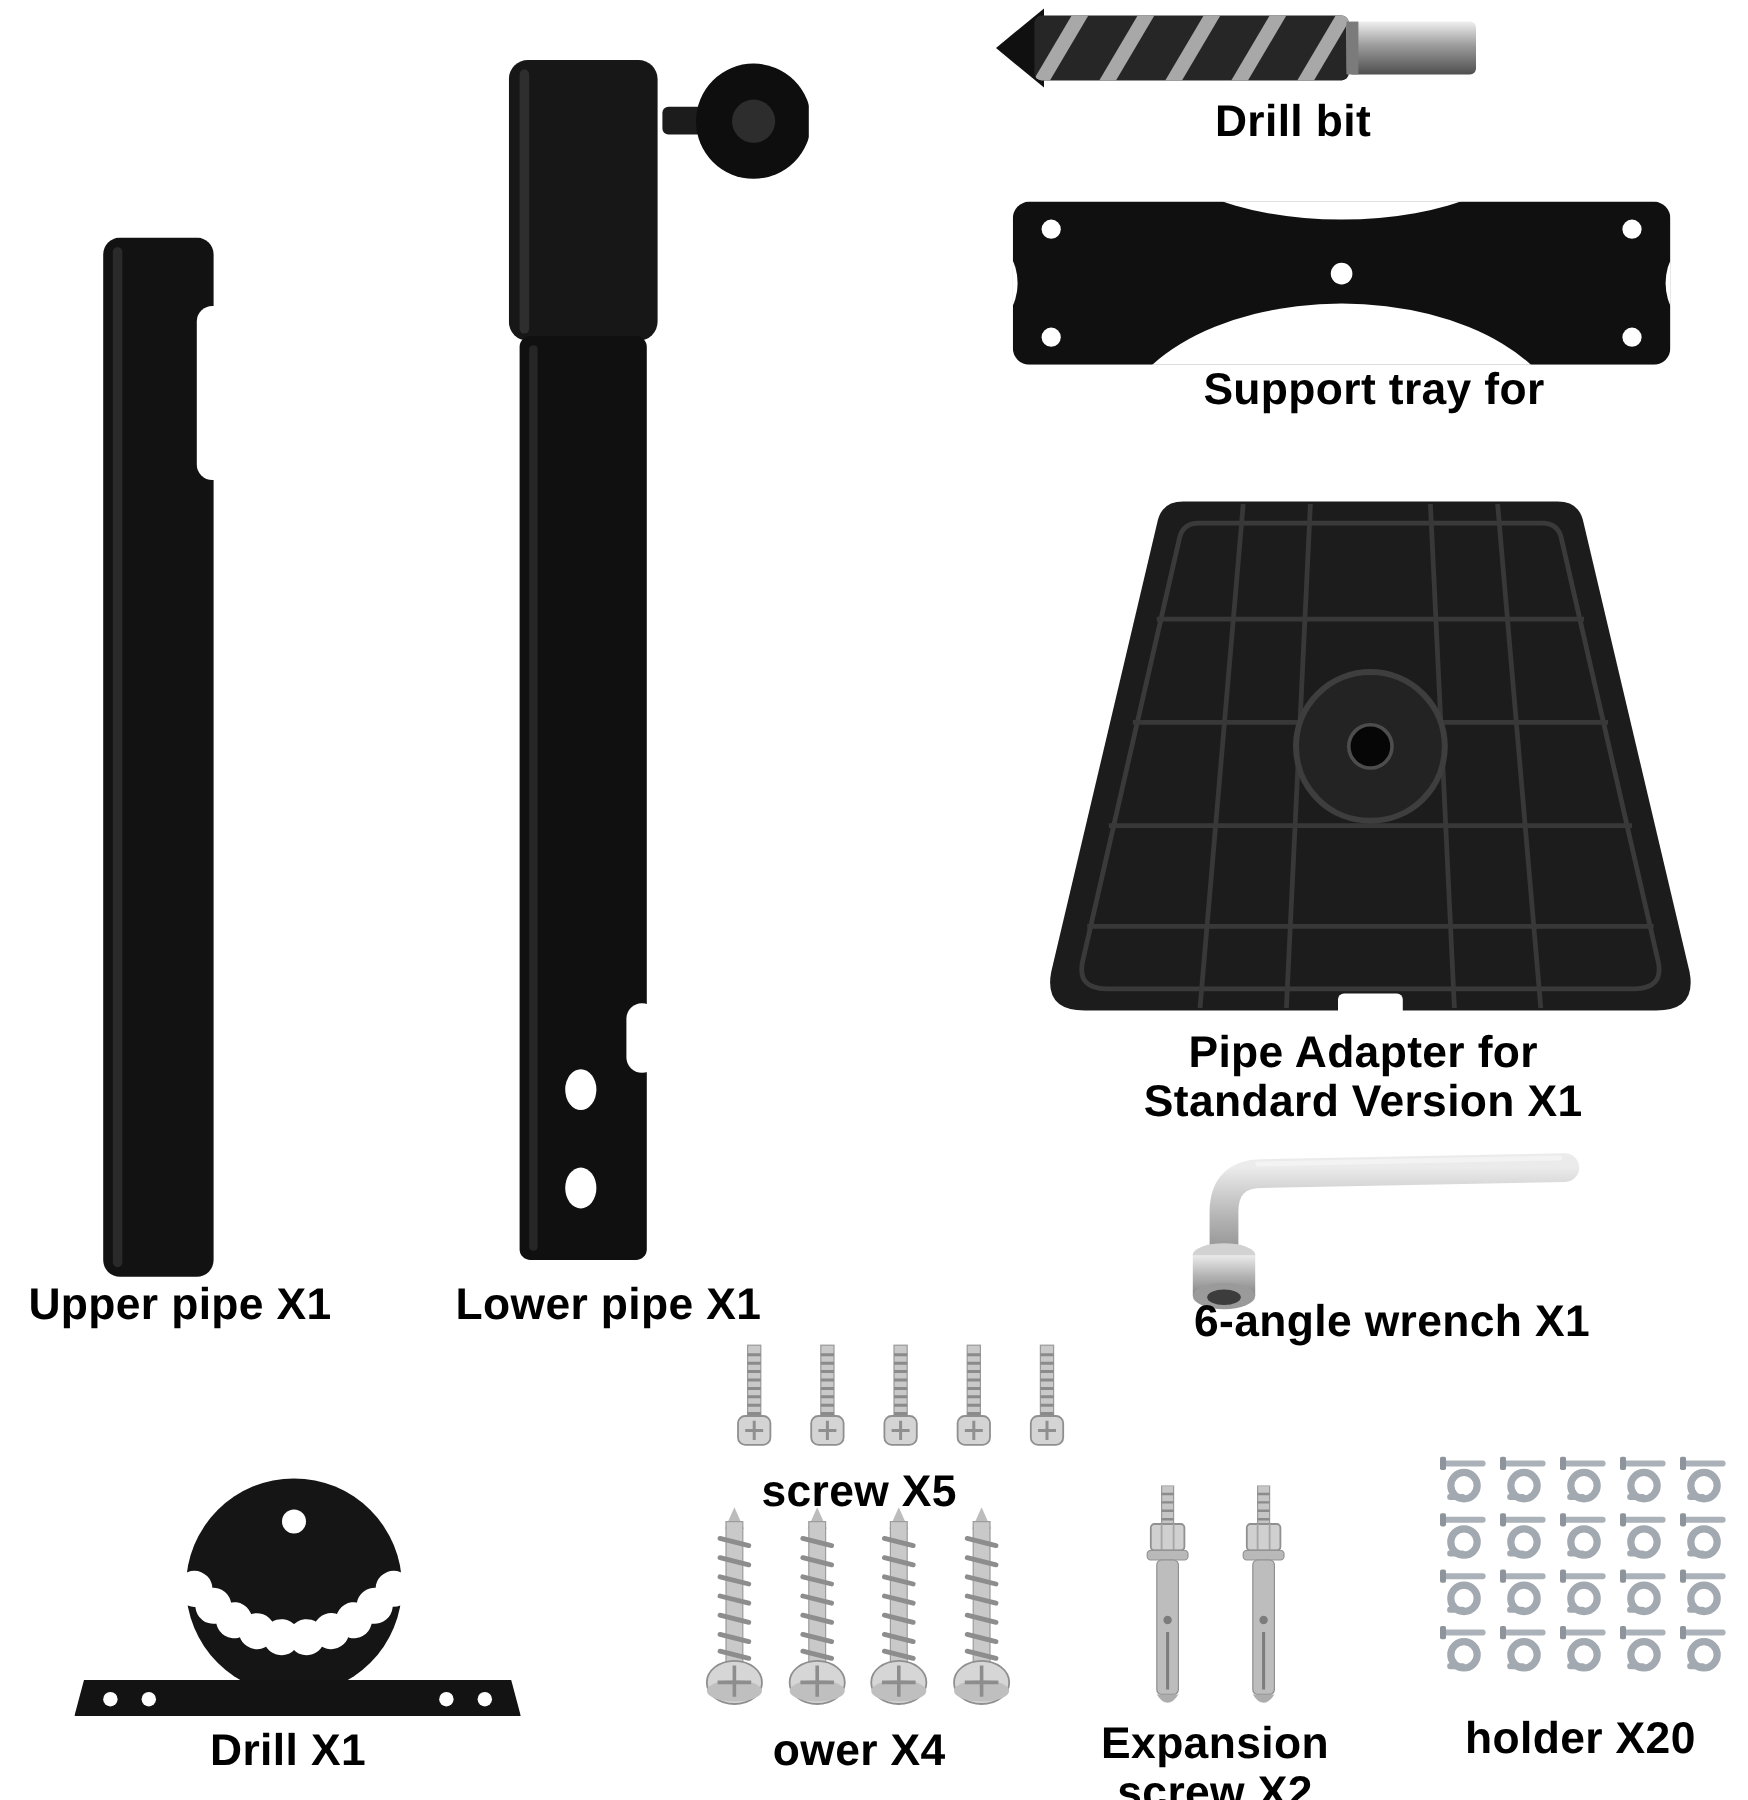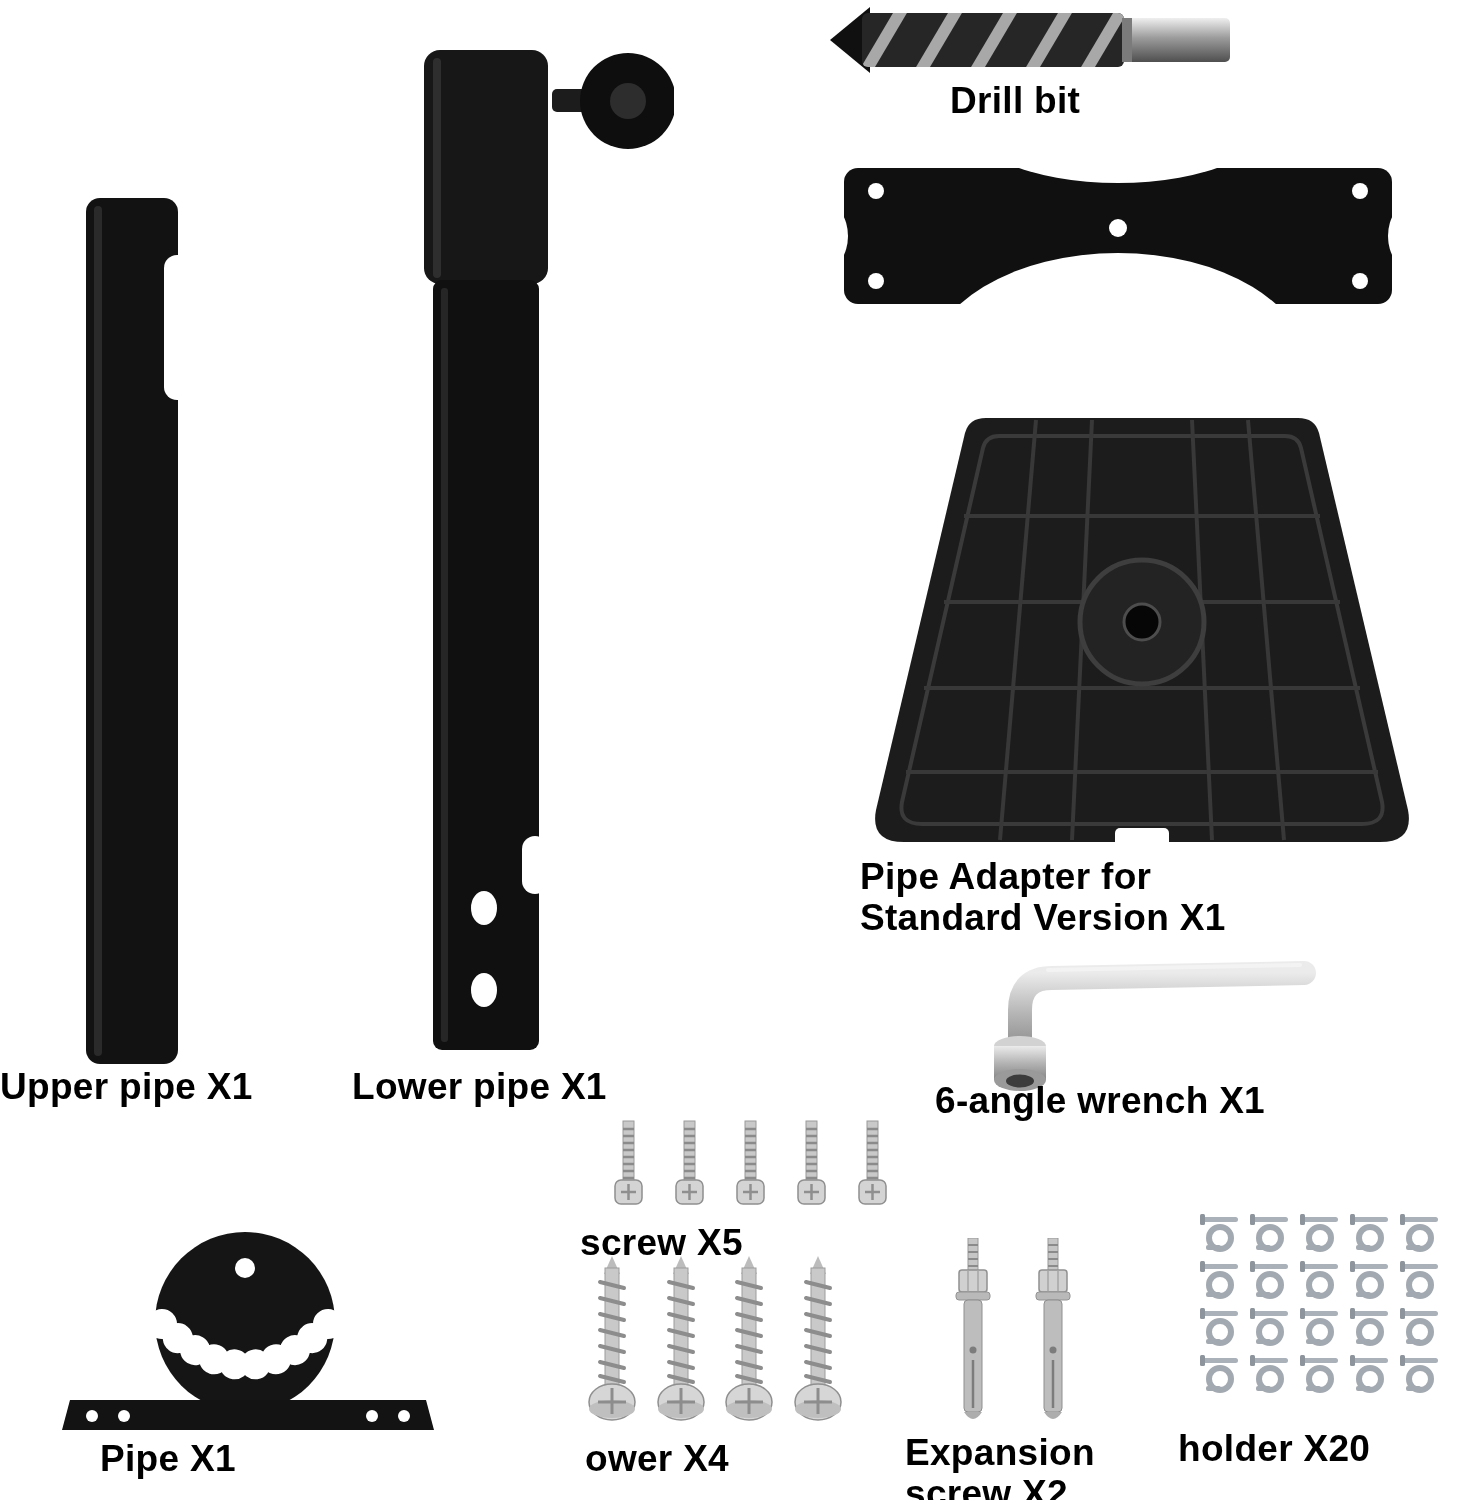--- a/index.html
+++ b/index.html
@@ -9,20 +9,21 @@
     background:#ffffff;
     font-family:"Liberation Sans",sans-serif;
     overflow:hidden;
   }
   .abs{position:absolute}
   .label{
     font-weight:700;
     color:#000;
     font-size:37px;
     line-height:1.12;
+    text-align:center;
     letter-spacing:.3px;
     white-space:nowrap;
   }
   .row{display:flex;justify-content:space-between;align-items:flex-end}
   .clip-grid{
     display:grid;
     grid-template-columns:repeat(5,42px);
     grid-auto-rows:42px;
     column-gap:8px;
     row-gap:5px;
@@ -92,20 +93,21 @@
     <ellipse cx="-20" cy="68" rx="24" ry="34" fill="#ffffff"></ellipse>
     <ellipse cx="568" cy="68" rx="24" ry="34" fill="#ffffff"></ellipse>
     <circle cx="32" cy="23" r="8" fill="#ffffff"></circle>
     <circle cx="516" cy="23" r="8" fill="#ffffff"></circle>
     <circle cx="32" cy="113" r="8" fill="#ffffff"></circle>
     <circle cx="516" cy="113" r="8" fill="#ffffff"></circle>
     <circle cx="274" cy="60" r="9" fill="#ffffff"></circle>
   </svg>
 </div>
 <div class="abs label" style="left:855px;top:304px;width:580px">
+  <div>Support tray for</div>
 </div>
 
 <div class="abs" style="left:868px;top:414px">
   <svg width="548" height="432" viewBox="0 0 548 432">
     <path d="M118,4 L430,4 Q447,4 451,19 L540,396 Q546,428 512,428 L36,428 Q2,428 8,396 L97,19 Q101,4 118,4 Z" fill="#1c1c1c"></path>
     <path d="M131,22 L417,22 Q430,22 433,34 L514,388 Q518,410 494,410 L54,410 Q30,410 34,388 L115,34 Q118,22 131,22 Z" fill="none" stroke="#3a3a3a" stroke-width="4"></path>
     <g stroke="#383838" stroke-width="4">
       <path d="M96 102 H452"></path>
       <path d="M76 188 H472"></path>
       <path d="M56 274 H492"></path>
@@ -183,21 +185,21 @@
     <circle cx="183" cy="94" r="90" fill="#151515"></circle>
     <circle cx="183" cy="40" r="10" fill="#ffffff"></circle>
     <path d="M100,96 Q183,178 266,96" fill="none" stroke="#ffffff" stroke-width="30" stroke-linecap="round" stroke-dasharray="0.1 21"></path>
     <path d="M8,172 L364,172 L372,202 L0,202 Z" fill="#131313"></path>
     <circle cx="30" cy="188" r="6" fill="#ffffff"></circle>
     <circle cx="62" cy="188" r="6" fill="#ffffff"></circle>
     <circle cx="310" cy="188" r="6" fill="#ffffff"></circle>
     <circle cx="342" cy="188" r="6" fill="#ffffff"></circle>
   </svg>
 </div>
-<div class="abs label" style="left:100px;top:1438px;width:280px">Pipe X1</div>
+<div class="abs label" style="left:100px;top:1438px;width:280px">Drill X1</div>
 
 <div class="abs row" style="left:586px;top:1254px;width:258px;height:172px">
   <svg width="52" height="170" viewBox="0 0 52 170">
     <polygon points="26,0 18,18 34,18" fill="#bcbcbc"></polygon>
     <rect x="19" y="12" width="14" height="118" fill="#c9c9c9" stroke="#9c9c9c" stroke-width="1"></rect>
     <path d="M14 26 L38 32 M14 42 L38 48 M14 58 L38 64 M14 74 L38 80 M14 90 L38 96 M14 106 L38 112 M14 120 L38 126" stroke="#8d8d8d" stroke-width="4" stroke-linecap="round"></path>
     <ellipse cx="26" cy="146" rx="23" ry="18" fill="#d6d6d6" stroke="#8f8f8f" stroke-width="1.5"></ellipse>
     <ellipse cx="26" cy="153" rx="23" ry="9" fill="#bfbfbf"></ellipse>
     <path d="M26 132v26M12 146h28" stroke="#8d8d8d" stroke-width="3"></path>
   </svg>

